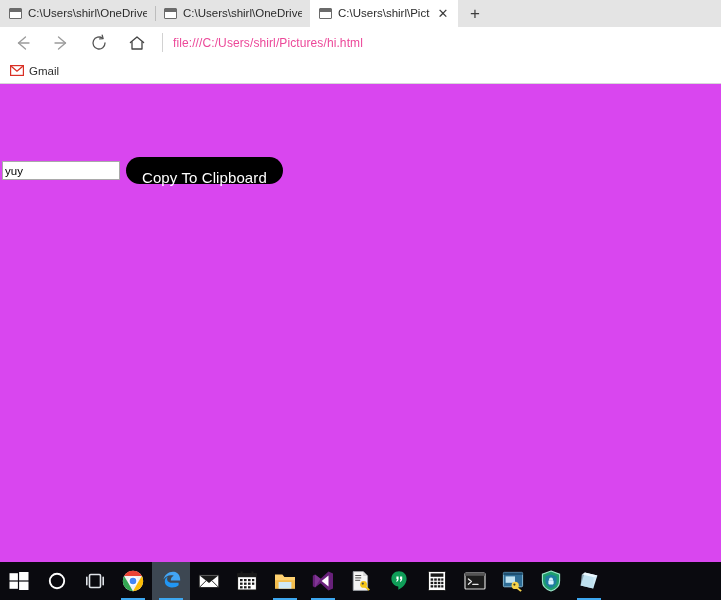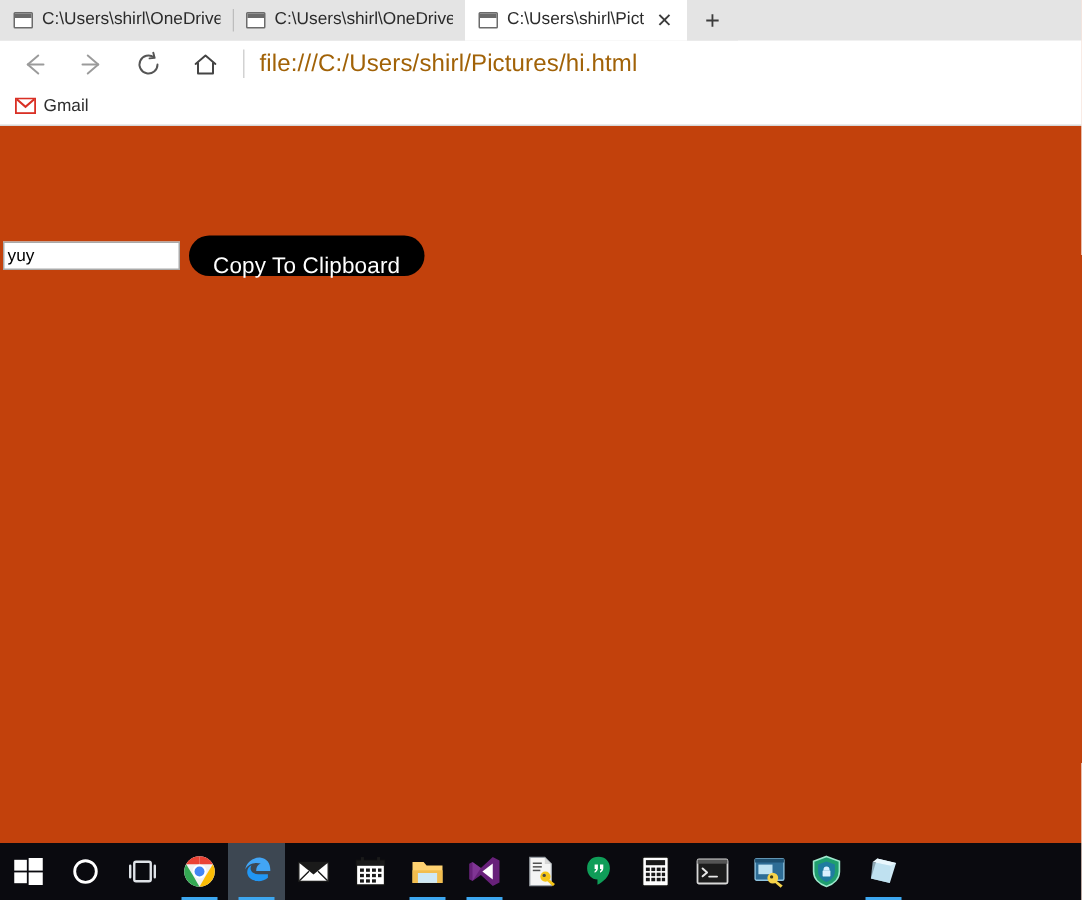--- a/index.html
+++ b/index.html
@@ -122,22 +122,22 @@
     display: flex; align-items: center; justify-content: center;
     cursor: pointer;
   }
   .navbtn svg { display: block; }
   .nav-sep {
     width: 1px; height: 19px;
     background: #d2d2d2;
     margin: 0 10px 0 6px;
   }
   .urltext {
-    font-size: 16px;
-    color: #a16207;
+    font-size: 12px;
+    color: #ec4899;
     letter-spacing: 0.1px;
     cursor: text;
     flex: 1 1 auto;
   }
 
   
   .bookmarks {
     height: 26px;
     background: #ffffff;
     display: flex;
@@ -155,21 +155,21 @@
     height: 22px;
     cursor: pointer;
     font-size: 11.5px;
     color: #2e2e2e;
   }
   .bm-icon { width: 14px; height: 14px; display:flex; align-items:center; justify-content:center; flex:0 0 auto;}
 
   
   .viewport {
     flex: 1 1 auto;
-    background: #c2410c;
+    background: #d946ef;
     position: relative;
     overflow: hidden;
   }
   .page-row {
     position: absolute;
     left: 2px;
     top: 73px;
     display: flex;
     align-items: center;
     gap: 4px;

